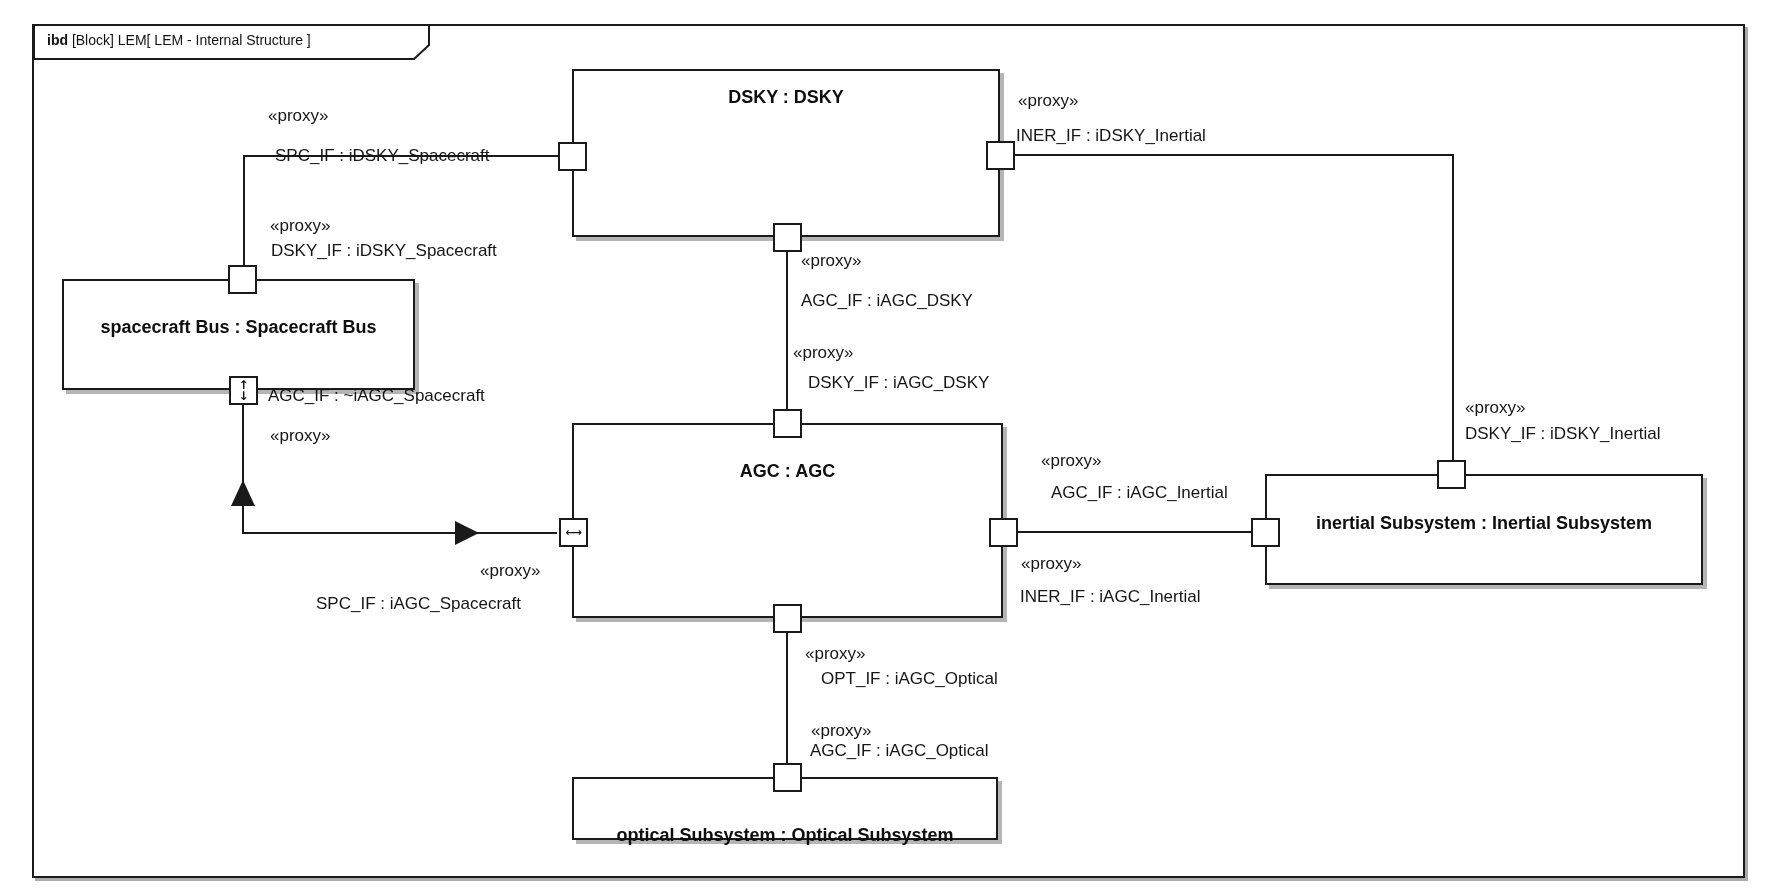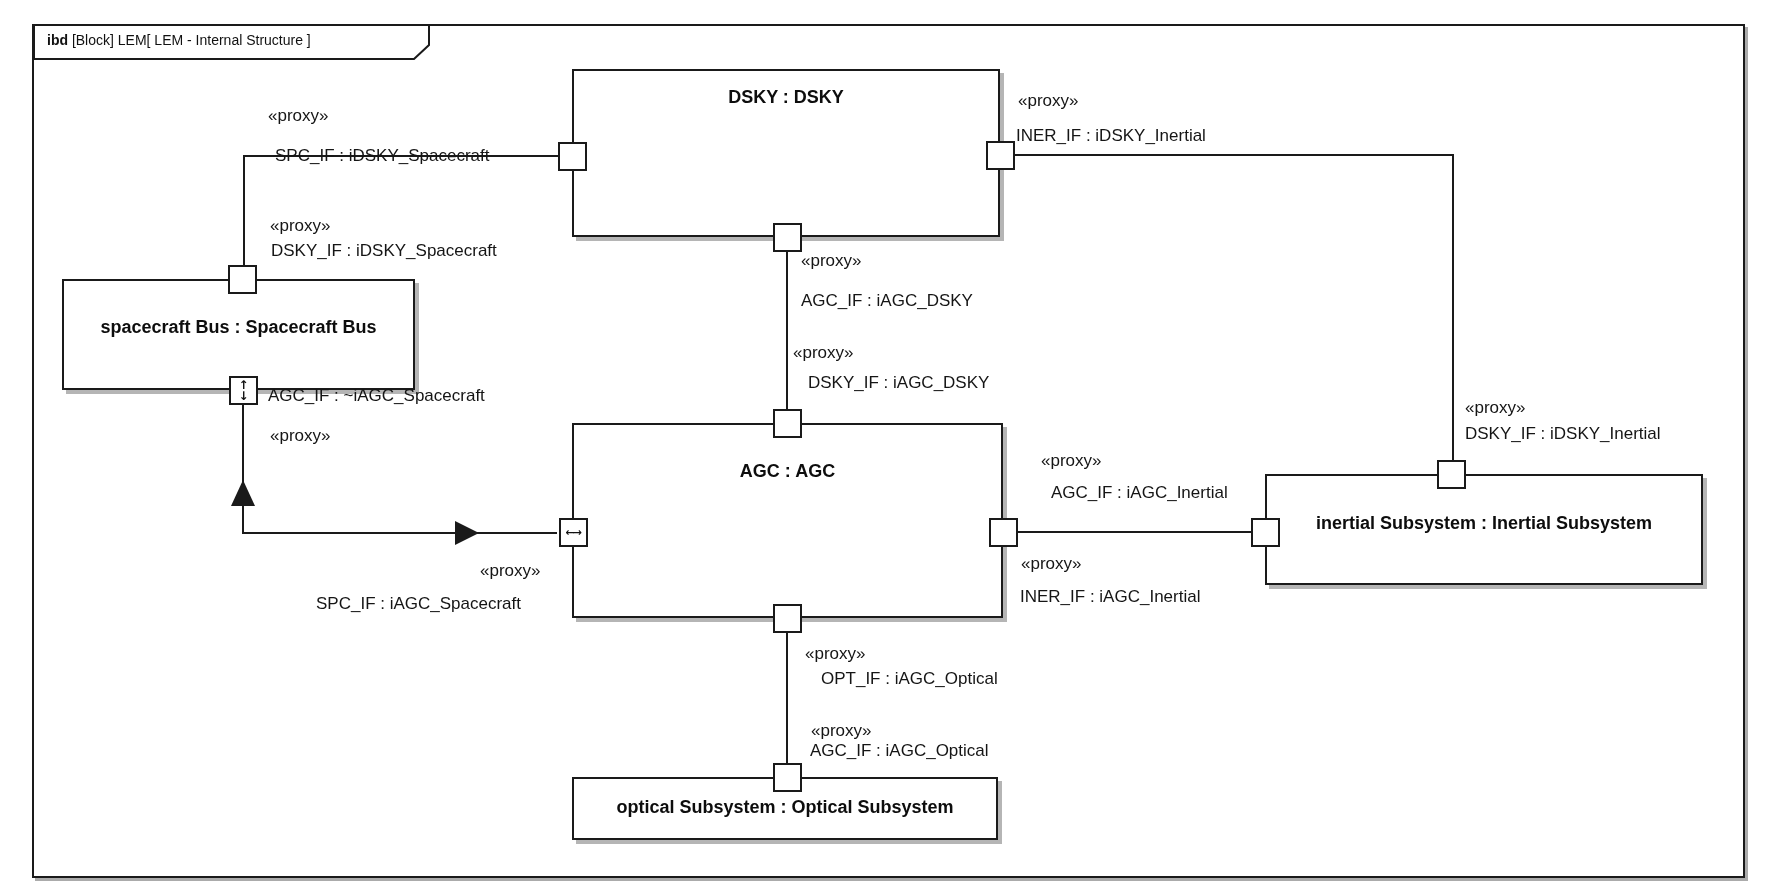--- a/index.html
+++ b/index.html
@@ -17,21 +17,21 @@
 
   #blk-dsky     { left:572px; top:69px;  width:428px; height:168px; }
   #blk-dsky     .block-title { padding-top:16px; }
   #blk-bus      { left:62px;  top:279px; width:353px; height:111px; }
   #blk-bus      .block-title { padding-top:36px; }
   #blk-agc      { left:572px; top:423px; width:431px; height:195px; }
   #blk-agc      .block-title { padding-top:36px; }
   #blk-inertial { left:1265px; top:474px; width:438px; height:111px; }
   #blk-inertial .block-title { padding-top:37px; }
   #blk-optical  { left:572px; top:777px; width:426px; height:63px; }
-  #blk-optical  .block-title { padding-top:18px; }
+  #blk-optical  .block-title { padding-top:18px;margin-top:28px; }
 
   .port { position:absolute; width:29px; height:29px; background:#ffffff; border:2px solid #1a1a1a;
           z-index:3; display:flex; align-items:center; justify-content:center; }
   .port .glyphcol { display:flex; flex-direction:column; align-items:center;
                     font-family:"DejaVu Sans", sans-serif; font-size:12px; line-height:11px;
                     font-weight:bold; color:#111; }
   .port .glyphrow { display:flex; flex-direction:row; align-items:center;
                     font-family:"DejaVu Sans", sans-serif; font-size:11px; letter-spacing:-2px;
                     font-weight:bold; color:#111; padding-right:2px; }
 

